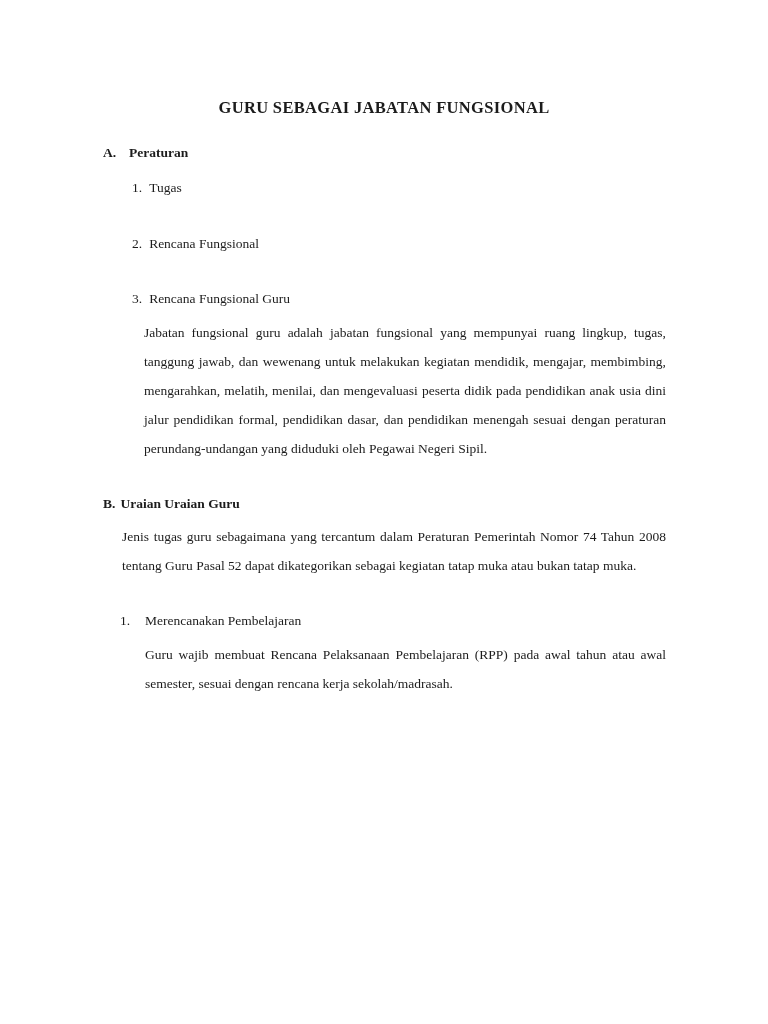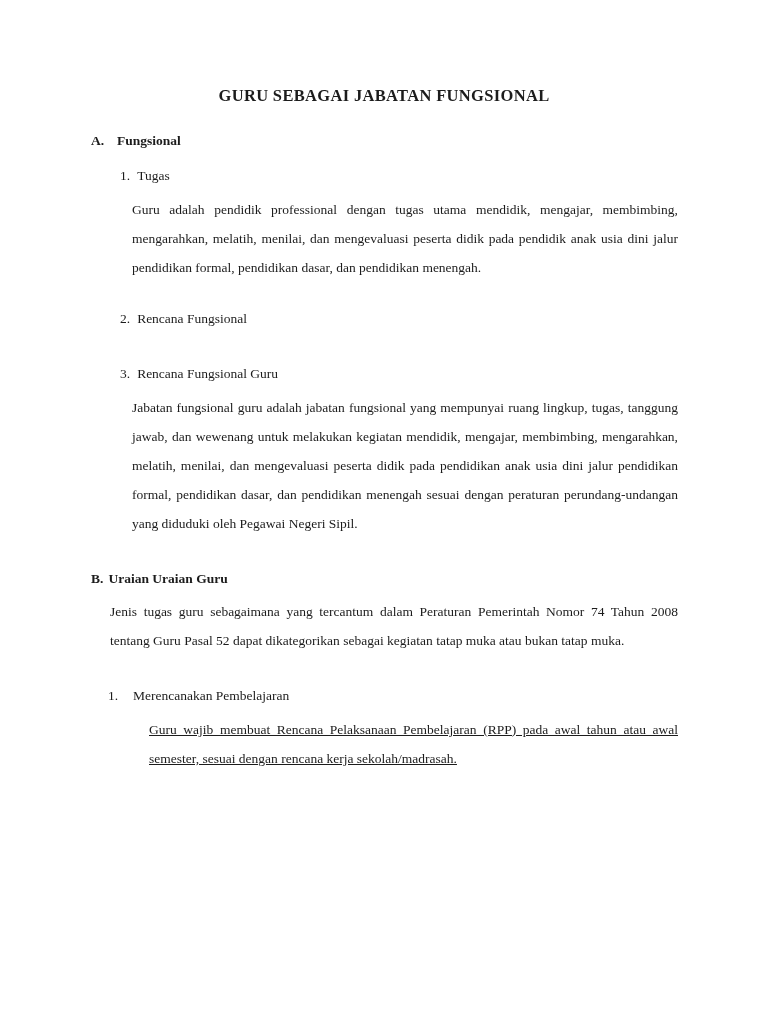--- a/index.html
+++ b/index.html
@@ -15,21 +15,21 @@
     color: #1c1c1c;
     -webkit-font-smoothing: antialiased;
     overflow: hidden;
   }
 
   .page {
     position: relative;
     width: 768px;
     height: 1024px;
     box-sizing: border-box;
-    padding: 0;
+    padding: 12px;
   }
 
   
   .doc-title {
     text-align: center;
     font-size: 16.5px;
     font-weight: bold;
     letter-spacing: 0.02em;
     margin: 0;
     padding-top: 86px;
@@ -83,52 +83,51 @@
     line-height: 29px;
     text-align: justify;
     text-justify: inter-word;
     margin: 0;
     hyphens: none;
   }
 
   
   .lvl-sub   { margin-left: 41px; }   
   .lvl-b     { margin-left: 19px; }   
-  .lvl-b-sub { margin-left: 58px; text-decoration: underline; }   
+  .lvl-b-sub { margin-left: 42px; }   
 
   .item-sub   { margin-left: 29px; }  
   .item-b-sub { margin-left: 17px; }  
 
   .gap-sm { height: 12px; }
   .gap-md { height: 22px; }
   .gap-lg { height: 30px; }
   .gap-xl { height: 34px; }
 </style>
 </head>
 <body>
 
 <div class="page">
 
   <h1 class="doc-title">GURU SEBAGAI JABATAN FUNGSIONAL</h1>
 
   <div class="content">
 
     <div class="section-head">
       <span class="marker">A.</span>
-      <span>Fungsional</span>
+      <span>Peraturan</span>
     </div>
 
     <div class="gap-md"></div>
 
     <div class="num-item item-sub">
       <span class="num">1.</span>
       <span>Tugas</span>
     </div>
     <div class="gap-sm"></div>
-    <p class="para lvl-sub">Guru adalah pendidik professional dengan tugas utama mendidik, mengajar, membimbing, mengarahkan, melatih, menilai, dan mengevaluasi peserta didik pada pendidik anak usia dini jalur pendidikan formal, pendidikan dasar, dan pendidikan menengah.</p>
 
     <div class="gap-lg"></div>
 
     <div class="num-item item-sub">
       <span class="num">2.</span>
       <span>Rencana Fungsional</span>
     </div>
     <div class="gap-sm"></div>
 
     <div class="gap-lg"></div>

